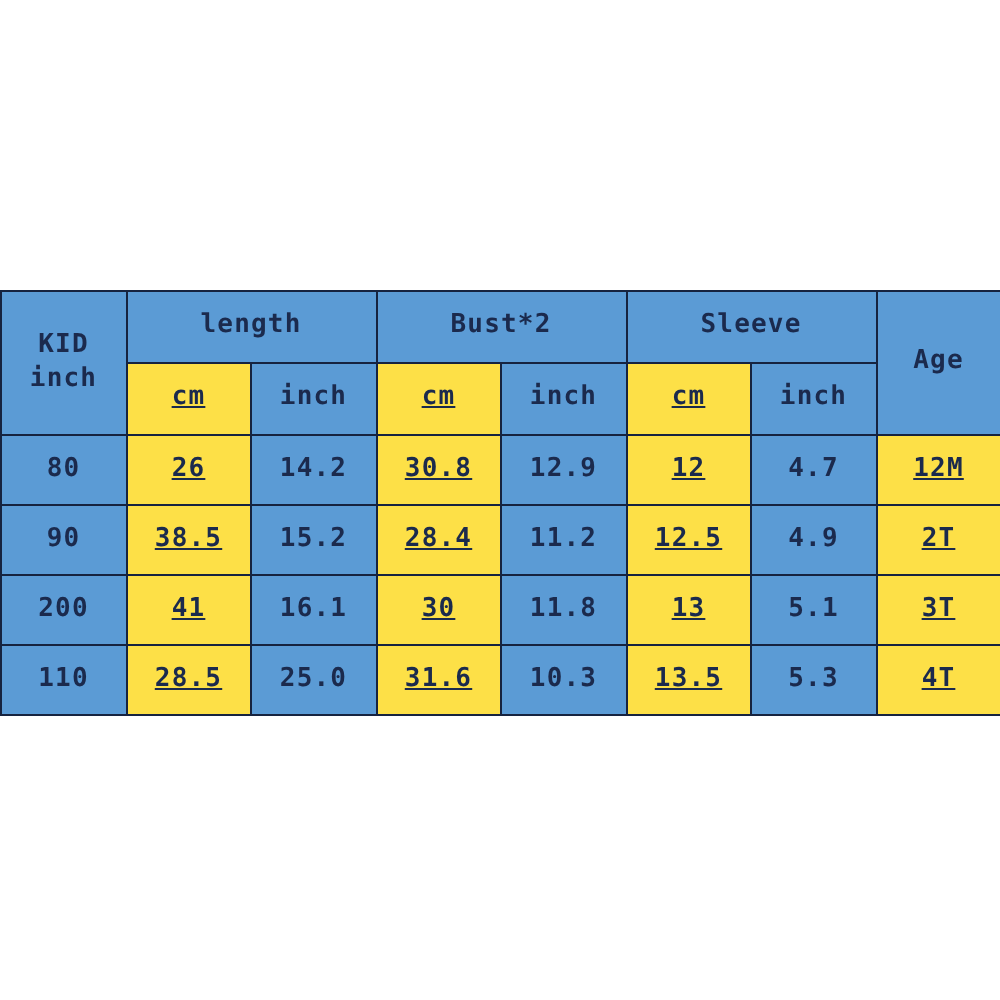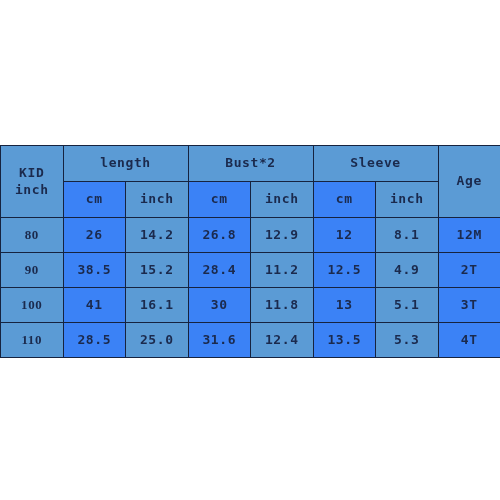--- a/index.html
+++ b/index.html
@@ -45,36 +45,36 @@
     vertical-align: middle;
     color: #1b2a4d;
     font-size: 13px;
     font-weight: 700;
     letter-spacing: 0.6px;
     padding: 0;
     line-height: 1.25;
   }
 
   .cell-blue  { background: #5b9bd5; }
-  .cell-white { background: #3b82f6; }
+  .cell-white { background: #fde047; text-decoration: underline; }
 
   .hdr-row-1 td { height: 35px; }
   .hdr-row-2 td { height: 35px; }
   .data-row  td { height: 34px; }
 
   .kid-size {
     font-size: 13px;
     line-height: 1.45;
   }
   .kid-size .line { display: block; }
 
   .group-label { font-size: 13.5px; }
   .unit-label  { font-size: 12.5px; }
   .age-label   { font-size: 13px; margin-top: 12px; }
-  .size-label  { font-size: 13px; font-family: Liberation Serif, serif; }
+  .size-label  { font-size: 13px; }
   .value-cell  { font-size: 13px; }
 </style>
 </head>
 <body>
 
 <div id="canvas">
 
   <div id="size-table-wrap">
     <table class="size-chart">
       <colgroup>
@@ -106,55 +106,55 @@
           <td class="cell-white unit-label">cm</td>
           <td class="cell-blue unit-label">inch</td>
           <td class="cell-white unit-label">cm</td>
           <td class="cell-blue unit-label">inch</td>
         </tr>
 
         <tr class="data-row">
           <td class="cell-blue size-label">80</td>
           <td class="cell-white value-cell">26</td>
           <td class="cell-blue value-cell">14.2</td>
-          <td class="cell-white value-cell">26.8</td>
+          <td class="cell-white value-cell">30.8</td>
           <td class="cell-blue value-cell">12.9</td>
           <td class="cell-white value-cell">12</td>
-          <td class="cell-blue value-cell">8.1</td>
+          <td class="cell-blue value-cell">4.7</td>
           <td class="cell-white value-cell">12M</td>
         </tr>
 
         <tr class="data-row">
           <td class="cell-blue size-label">90</td>
           <td class="cell-white value-cell">38.5</td>
           <td class="cell-blue value-cell">15.2</td>
           <td class="cell-white value-cell">28.4</td>
           <td class="cell-blue value-cell">11.2</td>
           <td class="cell-white value-cell">12.5</td>
           <td class="cell-blue value-cell">4.9</td>
           <td class="cell-white value-cell">2T</td>
         </tr>
 
         <tr class="data-row">
-          <td class="cell-blue size-label">100</td>
+          <td class="cell-blue size-label">200</td>
           <td class="cell-white value-cell">41</td>
           <td class="cell-blue value-cell">16.1</td>
           <td class="cell-white value-cell">30</td>
           <td class="cell-blue value-cell">11.8</td>
           <td class="cell-white value-cell">13</td>
           <td class="cell-blue value-cell">5.1</td>
           <td class="cell-white value-cell">3T</td>
         </tr>
 
         <tr class="data-row">
           <td class="cell-blue size-label">110</td>
           <td class="cell-white value-cell">28.5</td>
           <td class="cell-blue value-cell">25.0</td>
           <td class="cell-white value-cell">31.6</td>
-          <td class="cell-blue value-cell">12.4</td>
+          <td class="cell-blue value-cell">10.3</td>
           <td class="cell-white value-cell">13.5</td>
           <td class="cell-blue value-cell">5.3</td>
           <td class="cell-white value-cell">4T</td>
         </tr>
 
       </tbody>
     </table>
   </div>
 
 </div>

